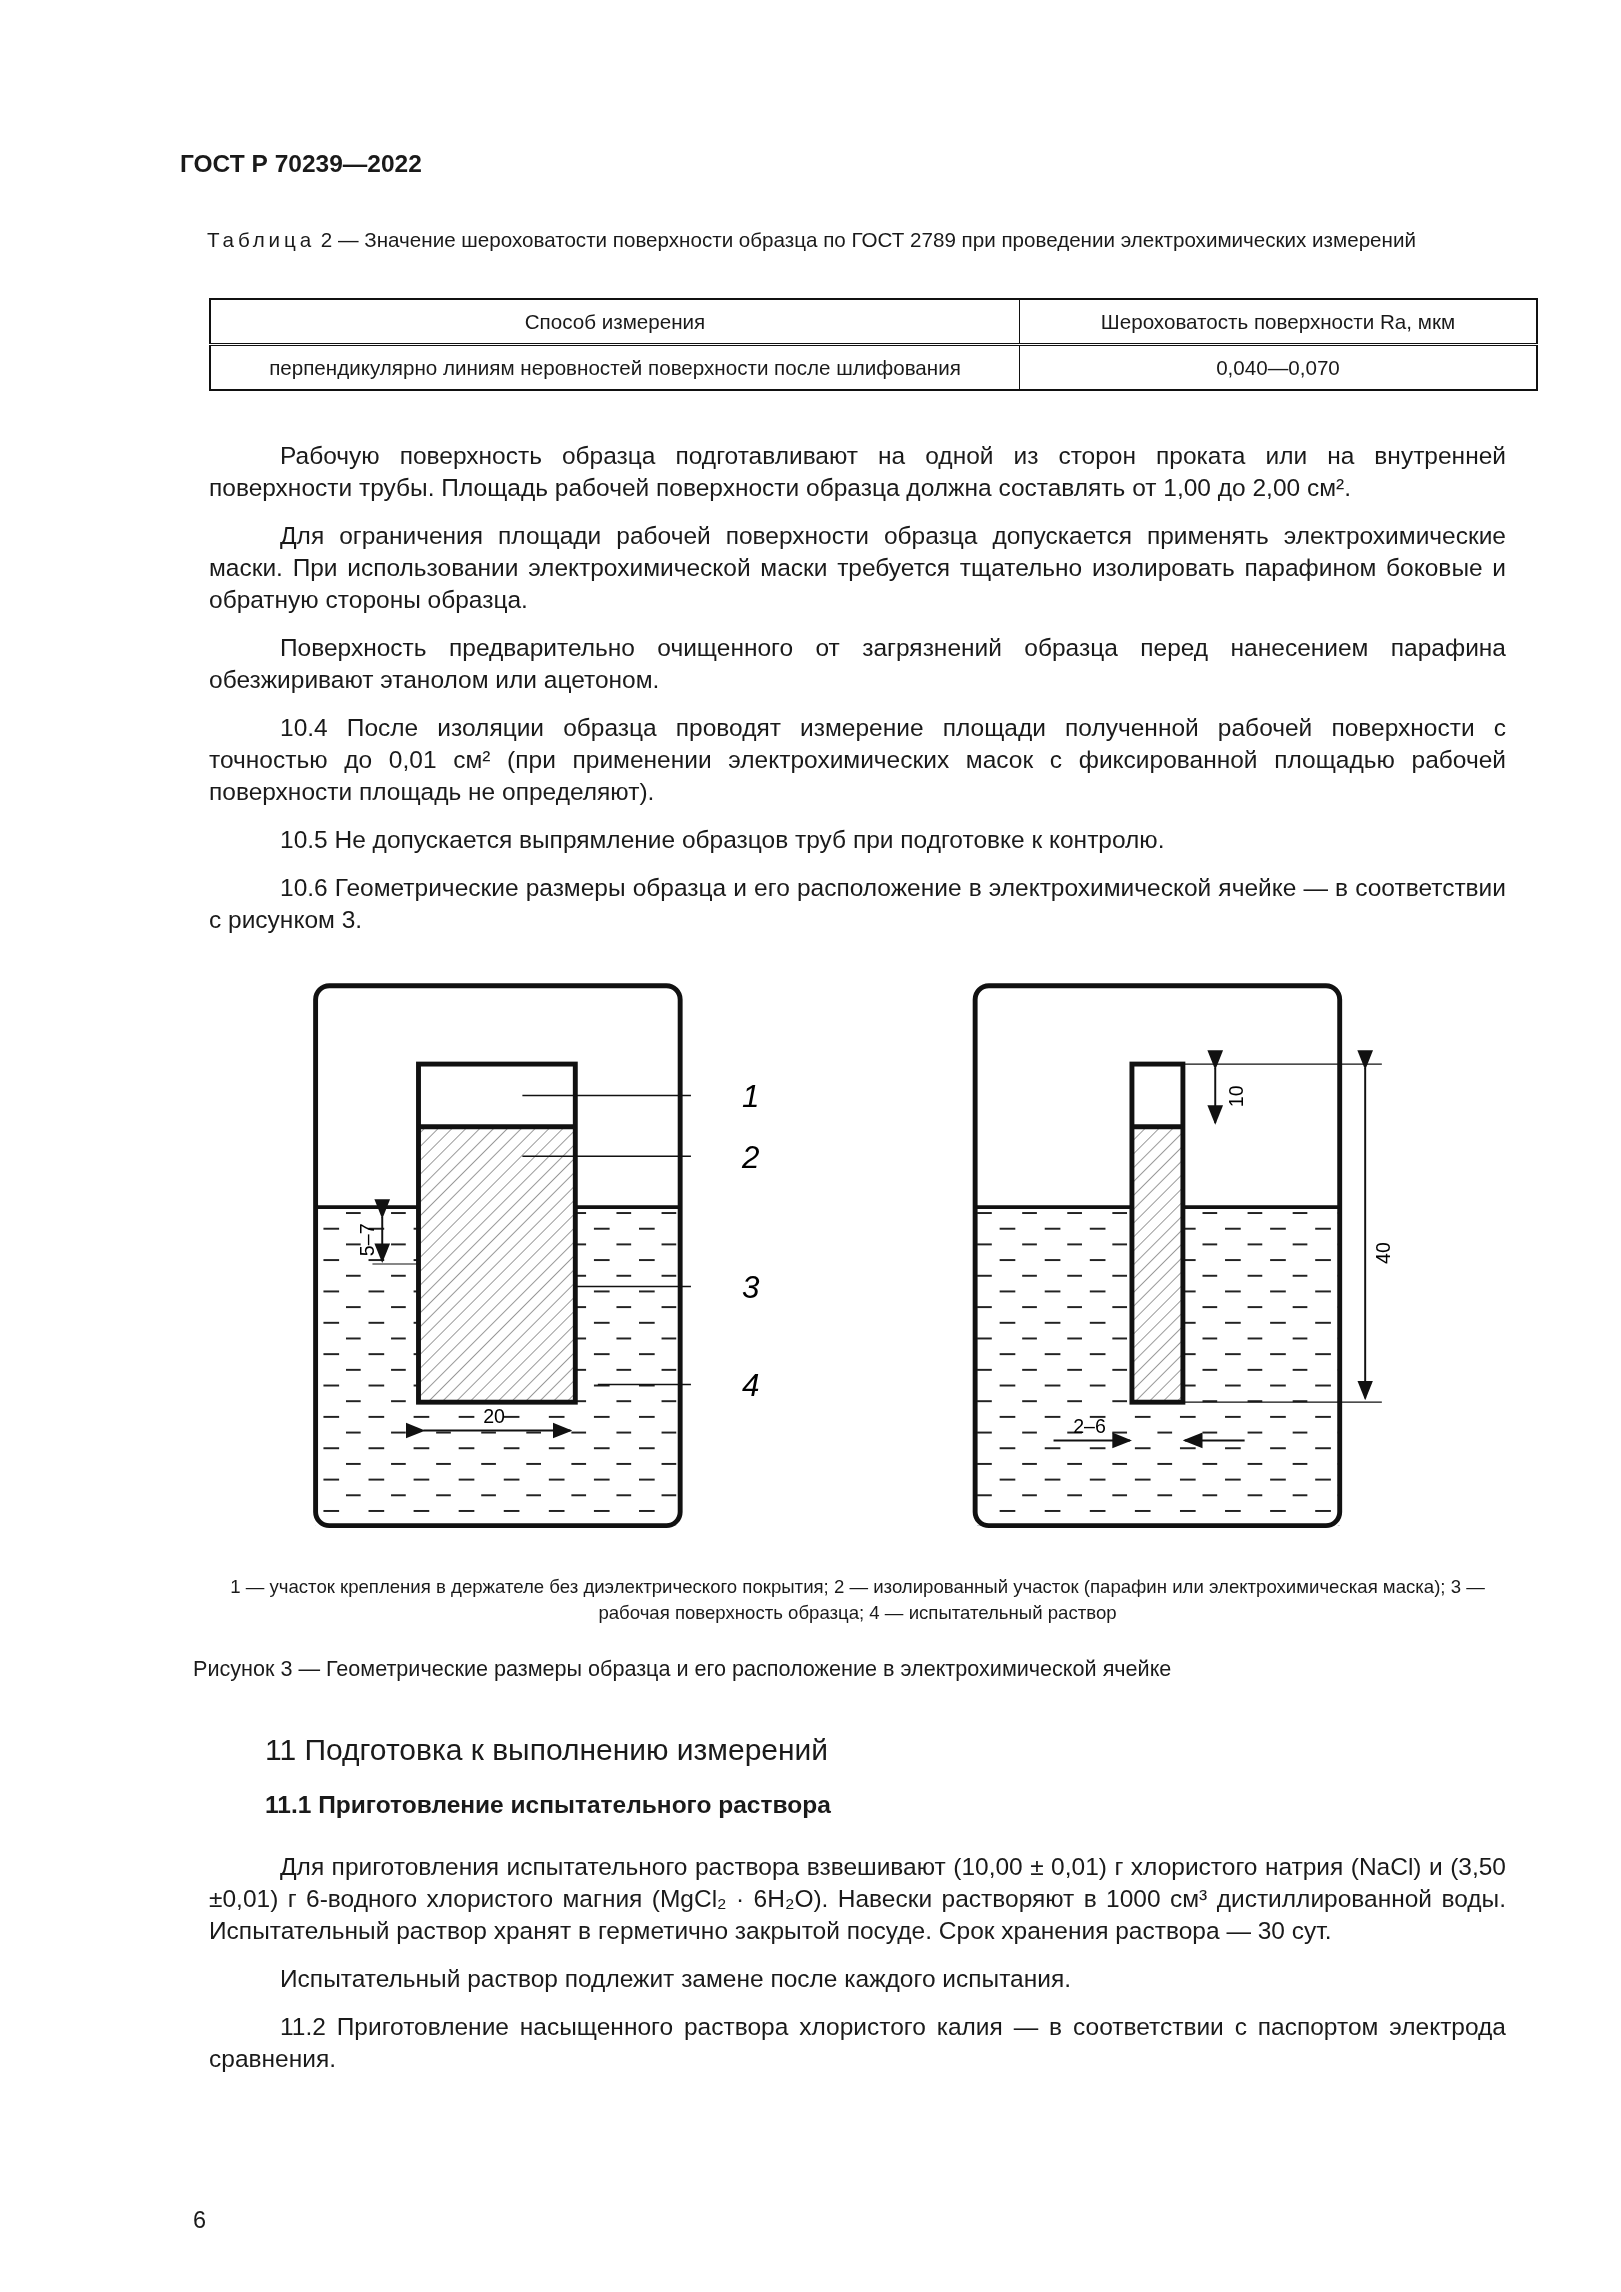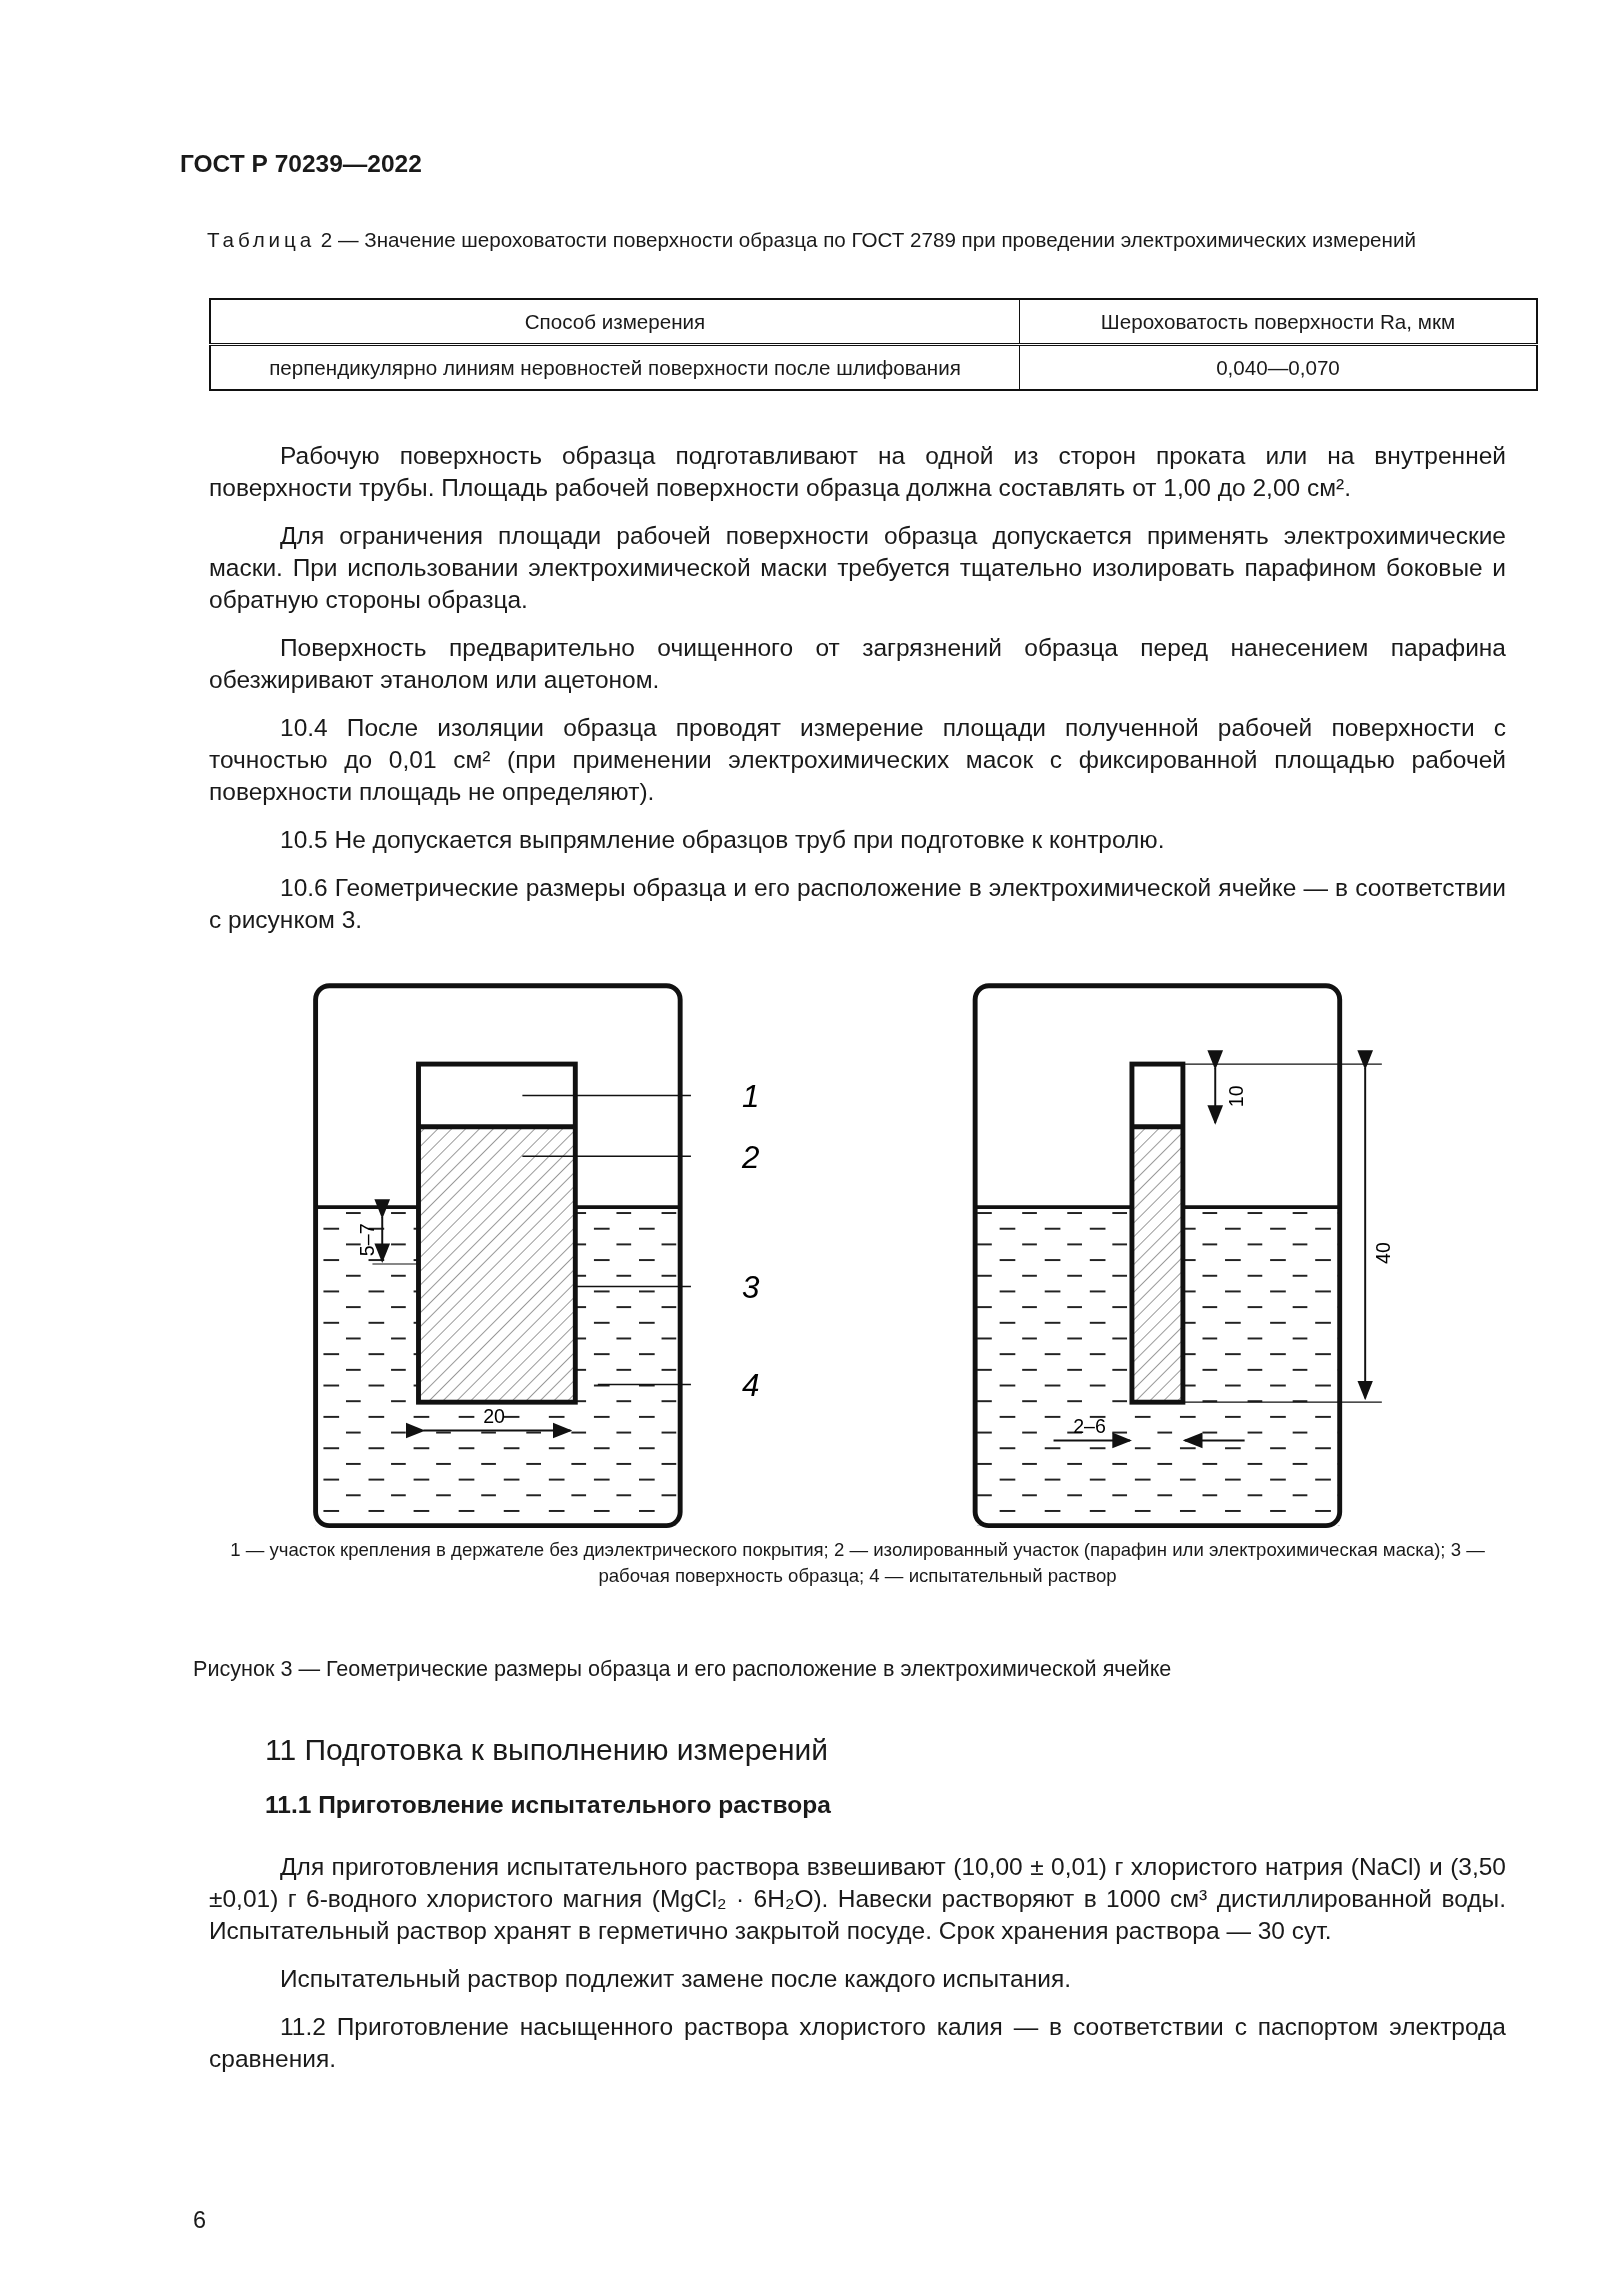--- a/index.html
+++ b/index.html
@@ -7,21 +7,21 @@
 .abs{position:absolute;}
 .hdr{left:180px;top:150px;font-size:24.5px;font-weight:bold;}
 .cap{left:207px;top:225px;width:1329px;font-size:20.6px;line-height:29px;}
 .cap .sp{letter-spacing:3.9px;}
 table.t{position:absolute;left:193px;top:298px;width:1329px;border-collapse:collapse;font-size:20.6px;margin-left:16px;}
 table.t td{border:1.5px solid #111;text-align:center;height:43px;padding:0 7.8px;}
 table.t{border:2.9px solid #111;}
 table.t tr.h td{border-bottom:3.9px double #111;}
 .para{left:193px;width:1329px;font-size:24.5px;line-height:32px;text-align:justify;}
 .para p{margin:16px;text-indent:71px;}
-.legend{left:193px;width:1329px;top:1537px;font-size:18.6px;line-height:25.5px;text-align:center;}
+.legend{left:193px;width:1329px;top:1574px;font-size:18.6px;line-height:25.5px;text-align:center;}
 .figcap{left:193px;width:1329px;top:1656px;font-size:21.6px;}
 .h1{left:265px;top:1733px;font-size:30px;font-weight:normal;}
 .h2{left:265px;top:1791px;font-size:24.5px;font-weight:bold;}
 .pnum{left:193px;top:2207px;font-size:23.5px;}
 svg text{font-family:"Liberation Sans",sans-serif;}
 </style>
 </head>
 <body>
 
 <div class="abs hdr">ГОСТ Р 70239—2022</div>

